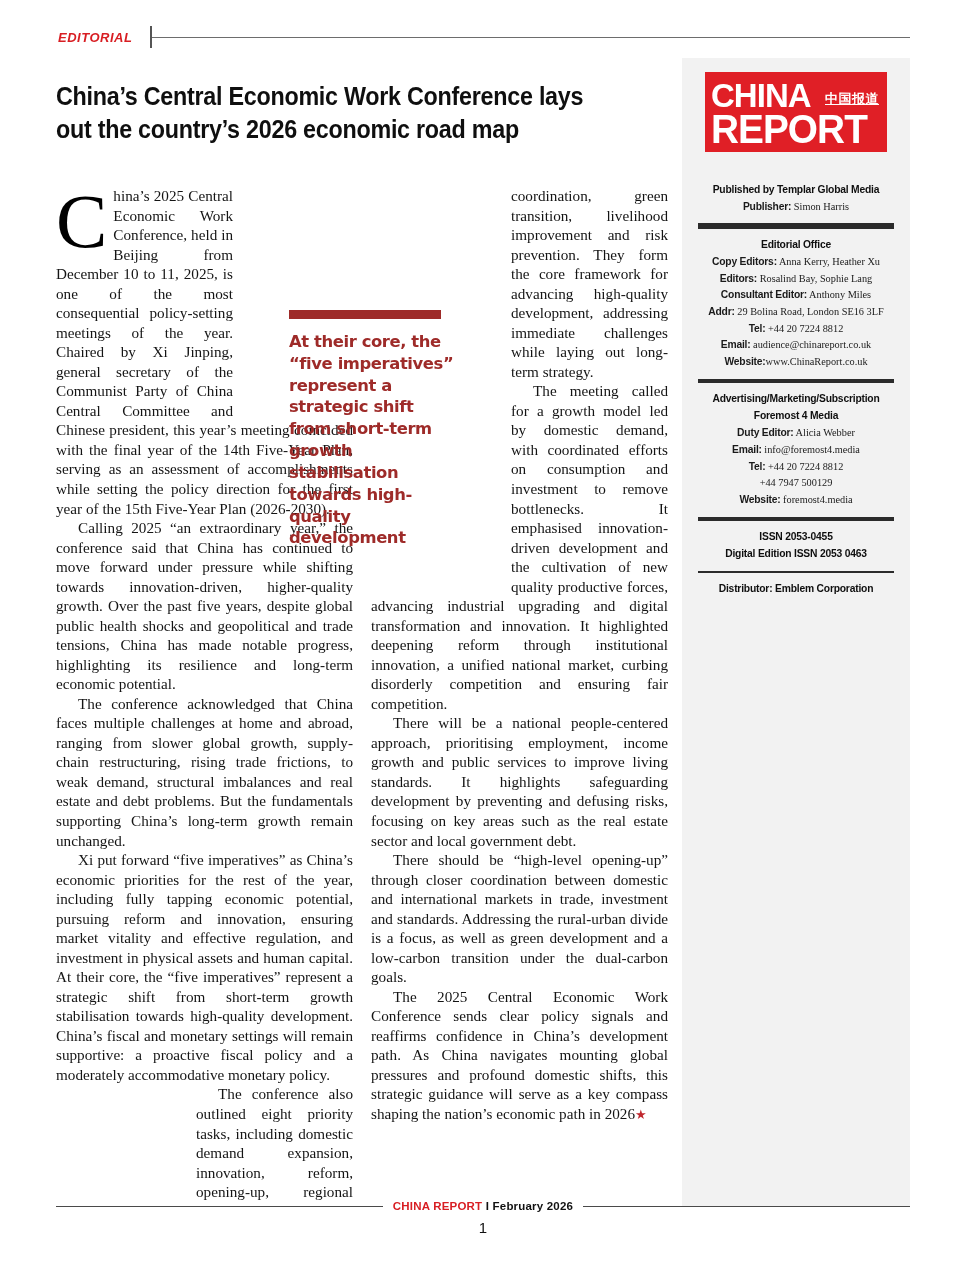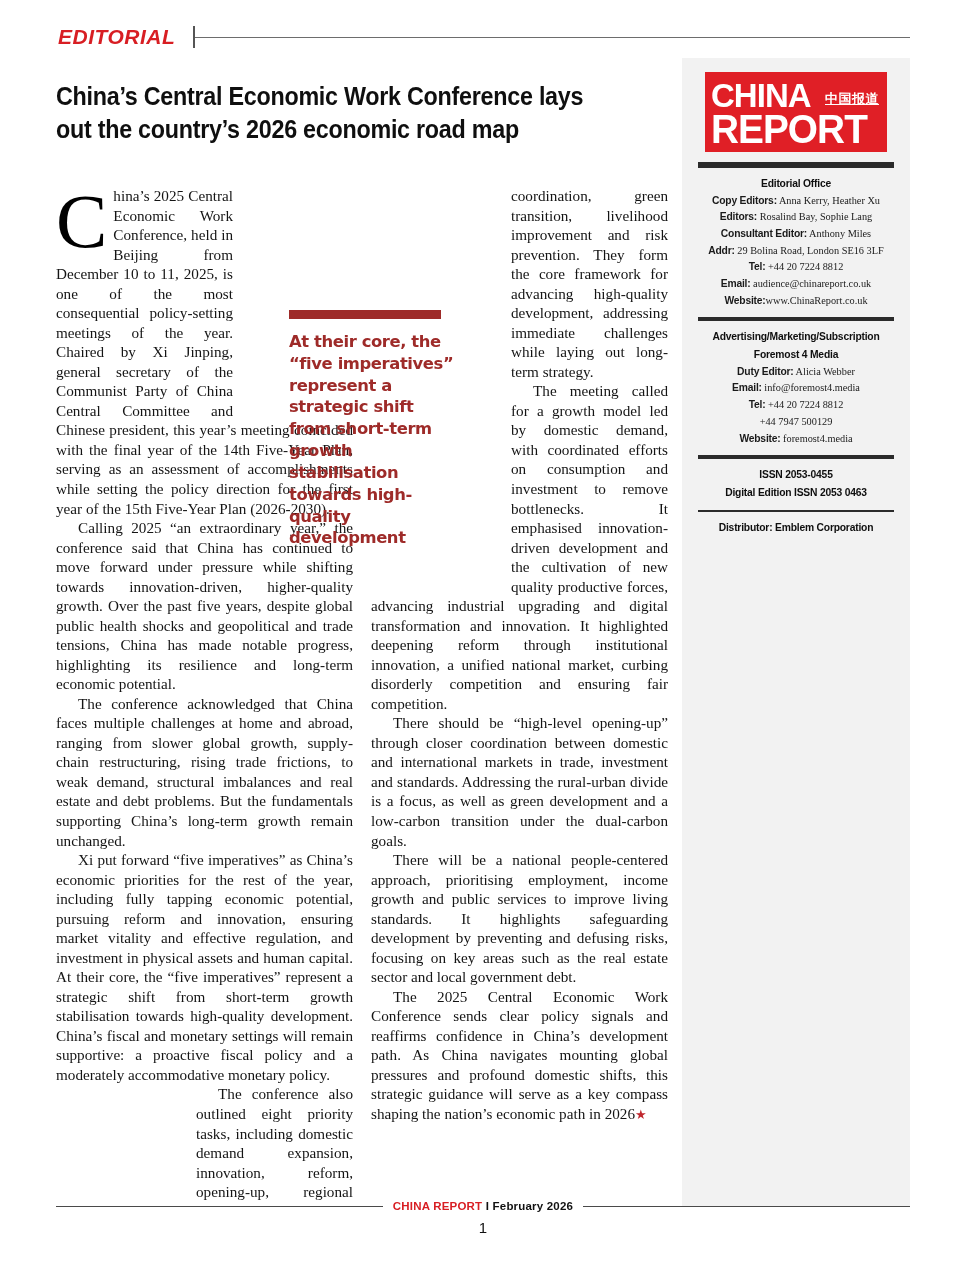--- a/index.html
+++ b/index.html
@@ -17,21 +17,21 @@
     position: absolute;
     top: 22px; left: 58px; right: 56px;
     height: 30px;
     display: flex;
     align-items: center;
   }
   .kicker {
     font-family: "Liberation Sans", sans-serif;
     font-weight: bold;
     font-style: italic;
-    font-size: 21px;
+    font-size: 13px;
     letter-spacing: 0.5px;
     color: #d81e23;
     white-space: nowrap;
   }
   .kicker-tick {
     width: 2px;
     height: 22px;
     background: #555;
     margin-left: 18px;
     flex: none;
@@ -131,21 +131,21 @@
     top: 58px; left: 682px;
     width: 228px;
     height: 1148px;
     background: #f2f2f2;
     padding: 12px 16px;
   }
   .logo {
     width: 182px;
     height: 80px;
     background: #e01f26;
-    margin: 2px auto 10px auto;
+    margin: 2px auto 22px auto;
     position: relative;
     overflow: hidden;
   }
   .logo-china, .logo-report {
     position: absolute;
     left: 6px;
     font-family: "Liberation Sans Narrow", "Liberation Sans", sans-serif;
     font-weight: bold;
     color: #ffffff;
     letter-spacing: -1px;
@@ -231,38 +231,42 @@
   <p class="first">
     <span class="dropcap">C</span><span class="pq-spacer-left"></span><span>hina’s 2025 Central Economic Work Conference, held in Beijing from December 10 to 11, 2025, is one of the most consequential policy-setting meetings of the year. Chaired by Xi Jinping, general secretary of the Communist Party of China Central Committee and Chinese president, this year’s meeting coincided with the final year of the 14th Five-Year Plan, serving as an assessment of accomplishments while setting the policy direction for the first year of the 15th Five-Year Plan (2026-2030).</span>
   </p>
   <p>Calling 2025 “an extraordinary year,” the conference said that China has continued to move forward under pressure while shifting towards innovation-driven, higher-quality growth. Over the past five years, despite global public health shocks and geopolitical and trade tensions, China has made notable progress, highlighting its resilience and long-term economic potential.</p>
   <p>The conference acknowledged that China faces multiple challenges at home and abroad, ranging from slower global growth, supply-chain restructuring, rising trade frictions, to weak demand, structural imbalances and real estate and debt problems. But the fundamentals supporting China’s long-term growth remain unchanged.</p>
   <p>Xi put forward “five imperatives” as China’s economic priorities for the rest of the year, including fully tapping economic potential, pursuing reform and innovation, ensuring market vitality and effective regulation, and investment in physical assets and human capital. At their core, the “five imperatives” represent a strategic shift from short-term growth stabilisation towards high-quality development. China’s fiscal and monetary settings will remain supportive: a proactive fiscal policy and a moderately accommodative monetary policy.</p>
   <p>
     <span class="pq-spacer-right"></span><span>The conference also outlined eight priority tasks, including domestic demand expansion, innovation, reform, opening-up, regional coordination, green transition, livelihood improvement and risk prevention. They form the core framework for advancing high-quality development, addressing immediate challenges while laying out long-term strategy.</span>
   </p>
   <p>The meeting called for a growth model led by domestic demand, with coordinated efforts on consumption and investment to remove bottlenecks. It emphasised innovation-driven development and the cultivation of new quality productive forces, advancing industrial upgrading and digital transformation and innovation. It highlighted deepening reform through institutional innovation, a unified national market, curbing disorderly competition and ensuring fair competition.</p>
+  <p>There will be a national people-centered approach, prioritising employment, income growth and public services to improve living standards. It highlights safeguarding development by preventing and defusing risks, focusing on key areas such as the real estate sector and local government debt.</p>
   <p>There should be “high-level opening-up” through closer coordination between domestic and international markets in trade, investment and standards. Addressing the rural-urban divide is a focus, as well as green development and a low-carbon transition under the dual-carbon goals.</p>
-  <p>There will be a national people-centered approach, prioritising employment, income growth and public services to improve living standards. It highlights safeguarding development by preventing and defusing risks, focusing on key areas such as the real estate sector and local government debt.</p>
   <p><span>The 2025 Central Economic Work Conference sends clear policy signals and reaffirms confidence in China’s development path. As China navigates mounting global pressures and profound domestic shifts, this strategic guidance will serve as a key compass shaping the nation’s economic path in 2026</span><span class="endstar">★</span></p>
 </div>
 
 <div class="pullquote">
   <div class="pq-bar"></div>
   <div class="pq-text">At their core, the “five imperatives” represent a strategic shift from short-term growth stabilisation towards high-quality development</div>
 </div>
 
 <aside class="masthead">
 
   <div class="logo">
     <span class="logo-china">CHINA</span>
     <span class="logo-report">REPORT</span>
     <span class="logo-cn">中国报道</span>
   </div>
 
+  <div class="mh-sec">
+    <div class="mh-head">Published by Templar Global Media</div>
+    <div class="mh-line"><b>Publisher:</b> <span>Simon Harris</span></div>
+  </div>
   <div class="mh-rule"></div>
 
   <div class="mh-rule"></div>
 
   <div class="mh-rule"></div>
 
   <div class="mh-sec">
     <div class="mh-head">Editorial Office</div>
     <div class="mh-line"><b>Copy Editors:</b> <span>Anna Kerry, Heather Xu</span></div>
     <div class="mh-line"><b>Editors:</b> <span>Rosalind Bay, Sophie Lang</span></div>

